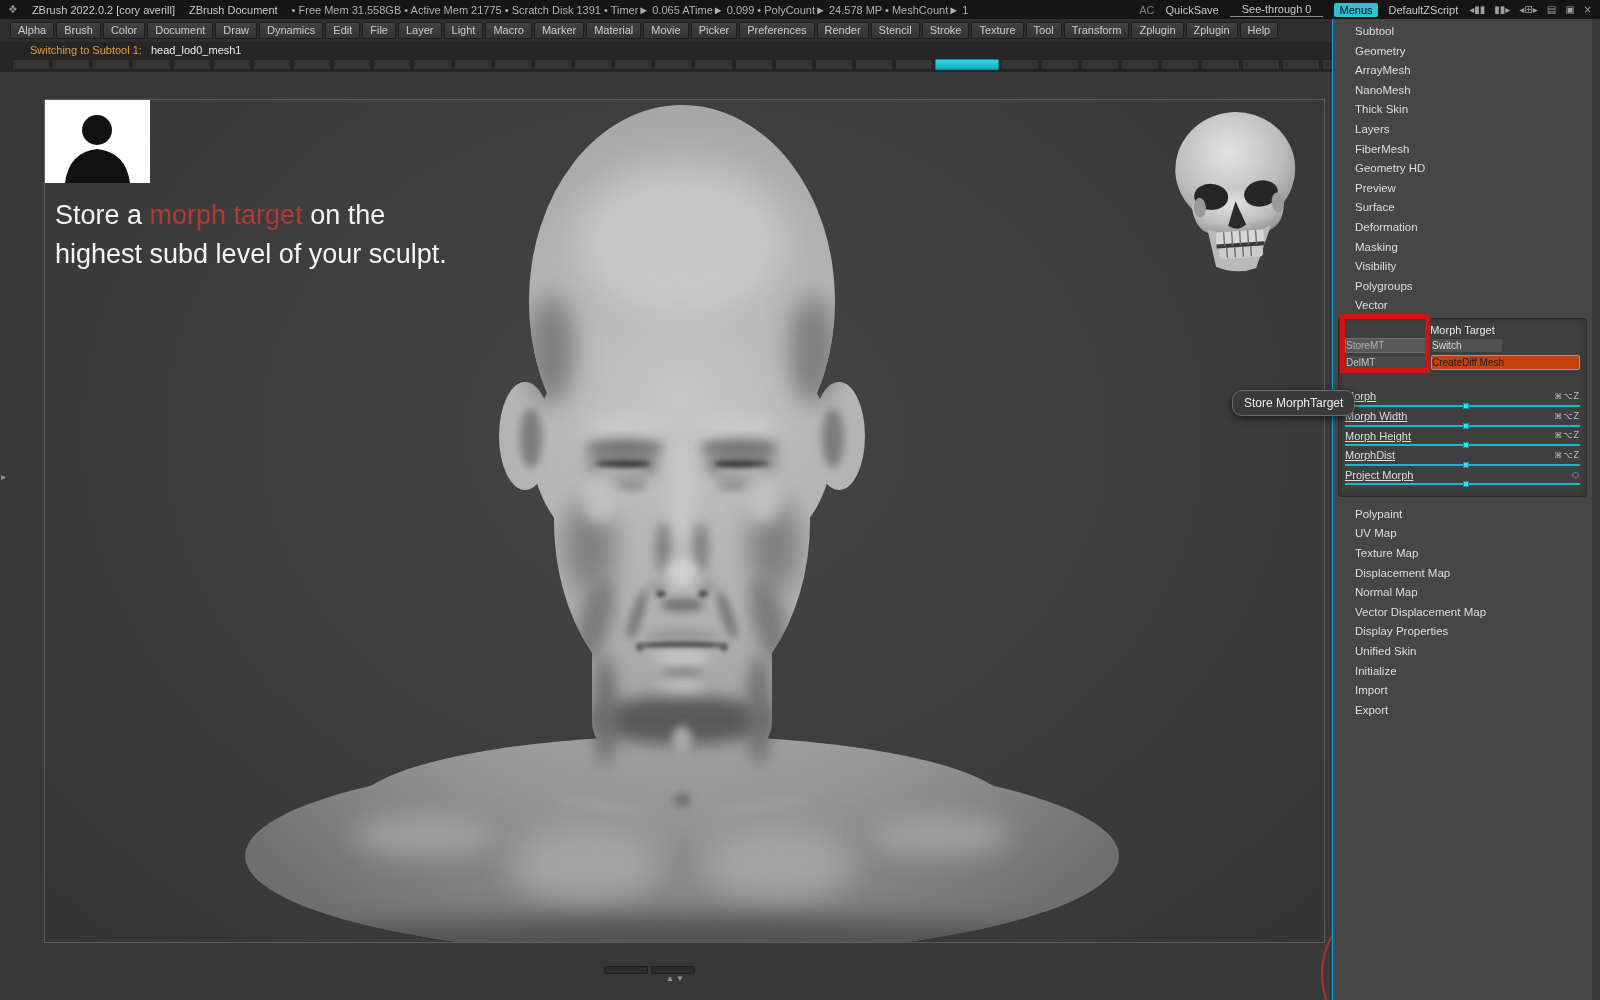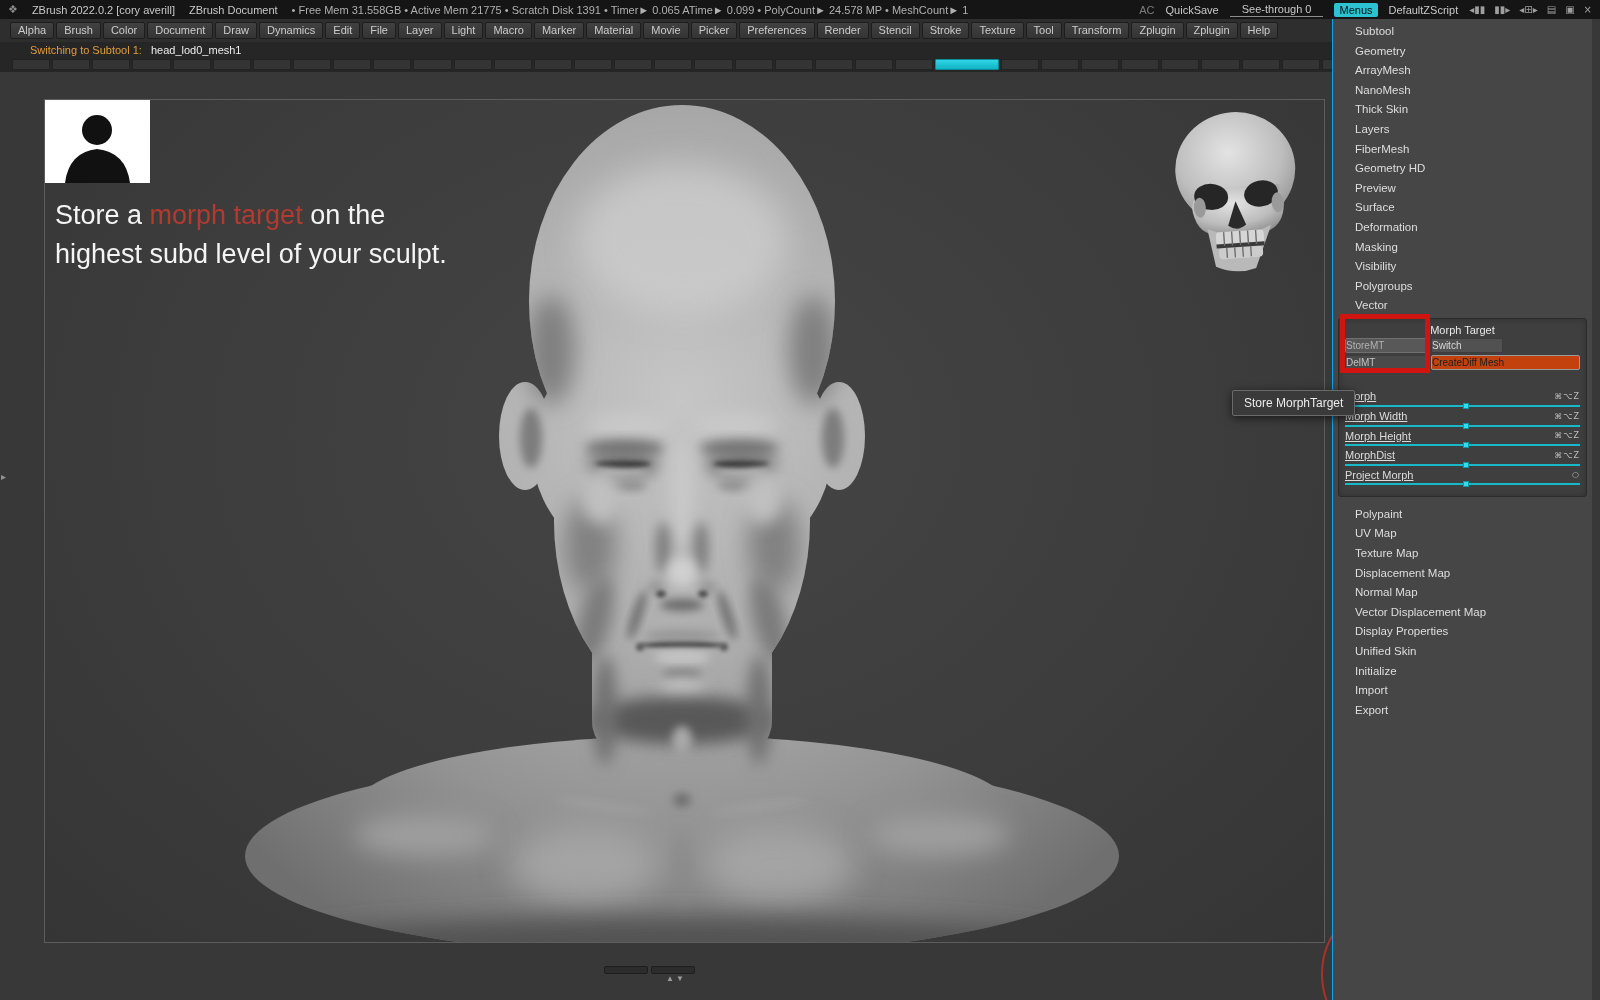--- a/index.html
+++ b/index.html
@@ -45,21 +45,21 @@
   .bottom-scroll{position:absolute;left:604px;top:894px;display:flex;gap:3px;}
   .scroll-bar{width:42px;height:6px;background:#2c2c2c;border:1px solid #1e1e1e;border-radius:2px;}
   .bottom-arrows{position:absolute;left:666px;top:902px;font-size:8px;color:#9c9c9c;letter-spacing:2px;}
   .tray-arrow{position:absolute;color:#929292;font-size:10px;line-height:10px;}
   .tray-arrow.left{left:1px;top:400px;}
   .tray-arrow.right{left:1353px;top:405px;}
 
   
   .tooltip{position:absolute;left:1232px;top:390px;background:#3a3a3a;border:1px solid #6a6a6a;
            box-shadow:0 2px 8px rgba(0,0,0,.6);color:#ececec;font-size:12px;padding:5px 11px;
-           border-radius:2px;z-index:50;white-space:nowrap;}
+           border-radius:10px;z-index:50;white-space:nowrap;}
 
   
   .right-panel{position:absolute;left:1332px;top:19px;width:260px;height:981px;background:#464646;
                border-left:1px solid #0ea5e9;box-sizing:border-box;padding-top:3px;z-index:10;}
   .tp-item{height:19.6px;line-height:19.6px;font-size:11.5px;color:#dedede;padding-left:22px;}
   .morph-box{position:relative;margin:2px 5px 8px 5px;border:1px solid #2b2b2b;border-radius:3px;
              background:#3f3f3f;padding:4px 6px 8px 6px;box-shadow:inset 0 0 6px rgba(0,0,0,.25);}
   .morph-title{text-align:center;font-size:11px;color:#e8e8e8;height:15px;line-height:14px;}
   .btn-row{display:flex;gap:2px;margin-bottom:2px;}
   .zbtn{height:15px;line-height:14px;font-size:10px;text-align:left;border-radius:2px;box-sizing:border-box;}

